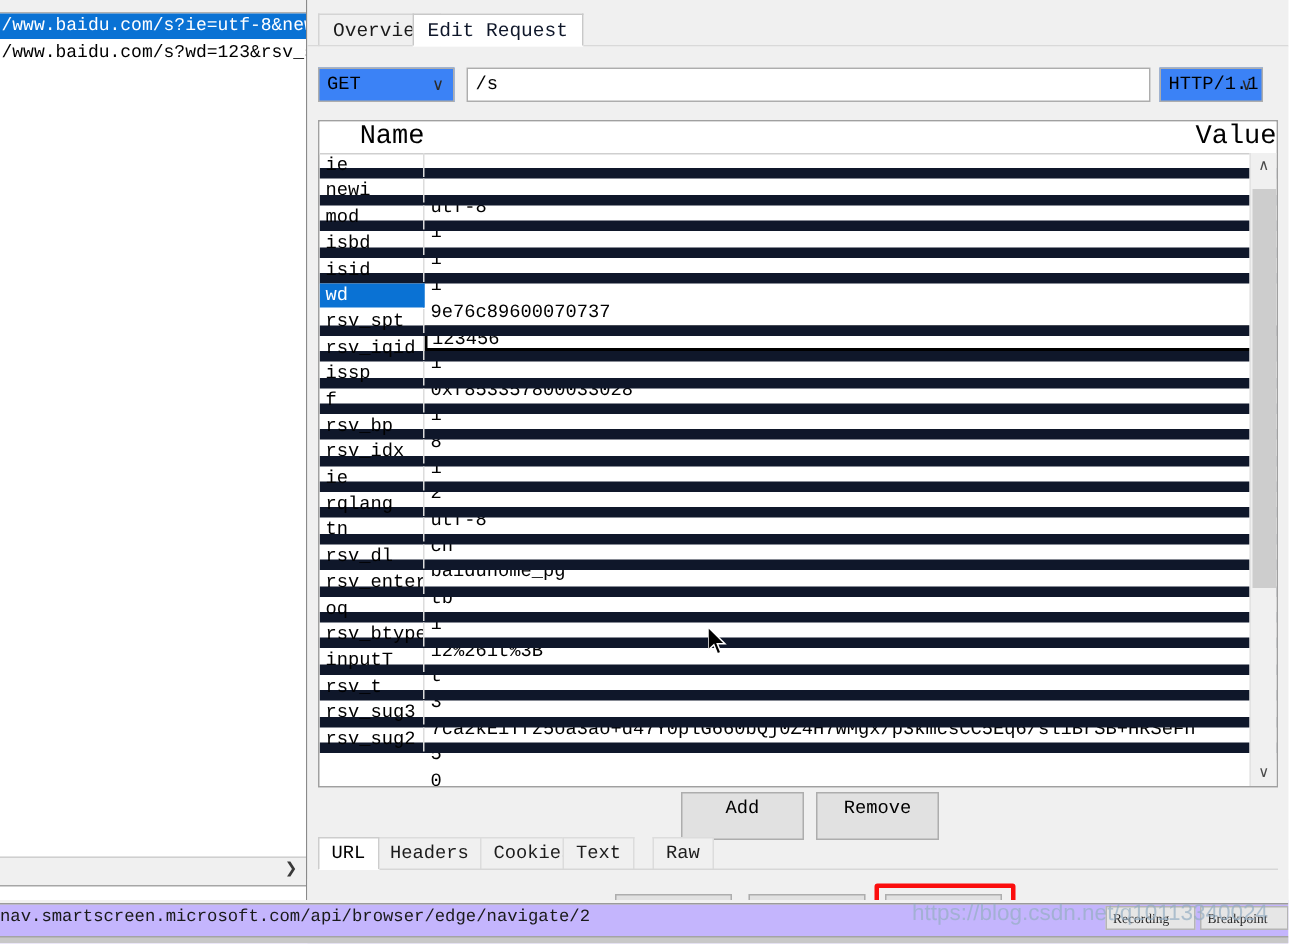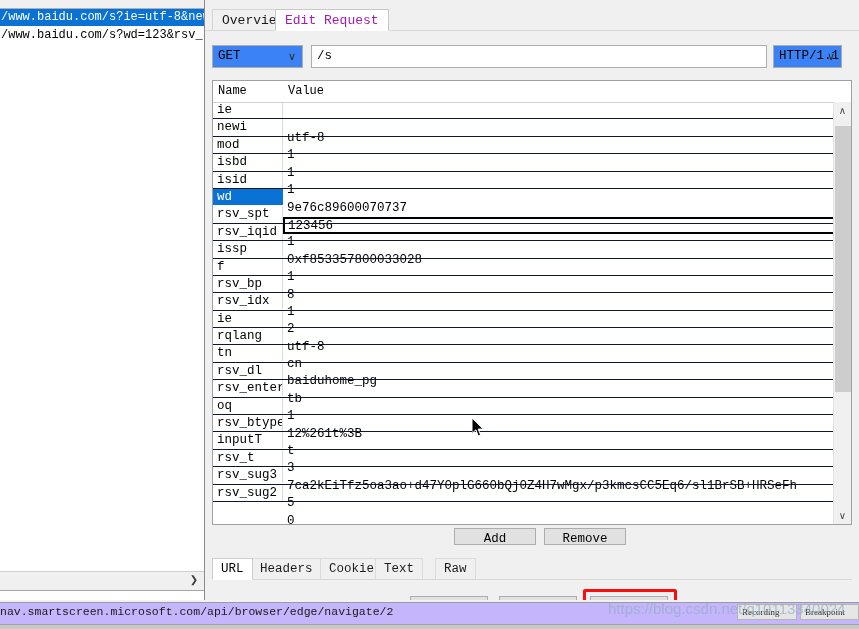--- a/index.html
+++ b/index.html
@@ -125,21 +125,21 @@
   .tab.inactive {
     background: #f0f0f0;
     border: 1px solid #d4d4d4;
     border-bottom: none;
     color: #1a1a1a;
   }
   .tab.active {
     background: #ffffff;
     border: 1px solid #c8c8c8;
     border-bottom: 1px solid #ffffff;
-    color: #a21caf;
+    color: #0f172a;
     z-index: 3;
   }
   #tab-overview { left: 7px; }
   #tab-edit-request { left: 70px; }
 
   #tab-content {
     position: absolute;
     left: 0; top: 31px;
     width: 654px;
     height: 569px;
@@ -212,41 +212,42 @@
     height: 21px;
     background: #ffffff;
     border-bottom: 1px solid #cfcfcf;
   }
   .hcell {
     position: absolute;
     top: 0;
     height: 21px;
     line-height: 20px;
     font-family: "Liberation Mono", monospace;
-    font-size: 12px;
+    font-size: 18px;
     color: #000;
     padding-left: 5px;
     box-sizing: border-box;
     white-space: nowrap;
+    text-align: right;
   }
   #hcell-name { left: 0; width: 70px; }
   #hcell-value { left: 70px; width: 568px; }
 
   #table-body {
     position: absolute;
     left: 0; top: 21px;
     width: 638px;
     height: 422px;
     overflow: hidden;
   }
   .row {
     position: relative;
     height: 17.4px;
     width: 638px;
-    border-bottom: 1px solid #0f172a;
+    border-bottom: 7px solid #0f172a;
     box-sizing: border-box;
   }
   .cell-name, .cell-value {
     position: absolute;
     top: 0;
     height: 16px;
     line-height: 16px;
     font-family: "Liberation Mono", monospace;
     font-size: 12.5px;
     white-space: nowrap;
@@ -313,21 +314,21 @@
   }
 
   
   #addremove-bar {
     position: absolute;
     left: 7px; top: 497px;
     width: 640px; height: 24px;
   }
   .btn {
     position: absolute;
-    height: 17px;
+    height: 32px;
     line-height: 21px;
     text-align: center;
     background: #e1e1e1;
     border: 1px solid #adadad;
     box-sizing: border-box;
     font-family: "Liberation Mono", monospace;
     font-size: 12.5px;
     color: #000;
     white-space: nowrap;
   }

